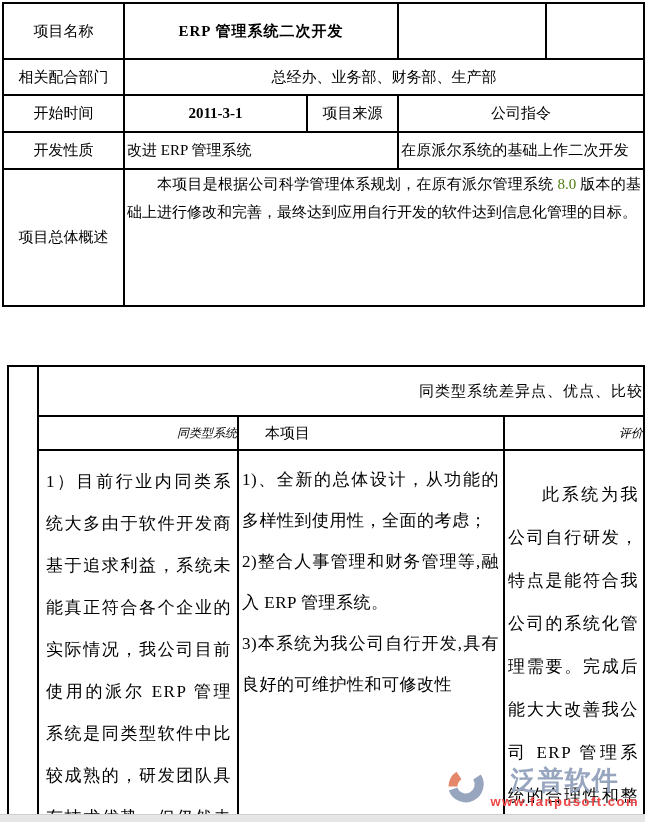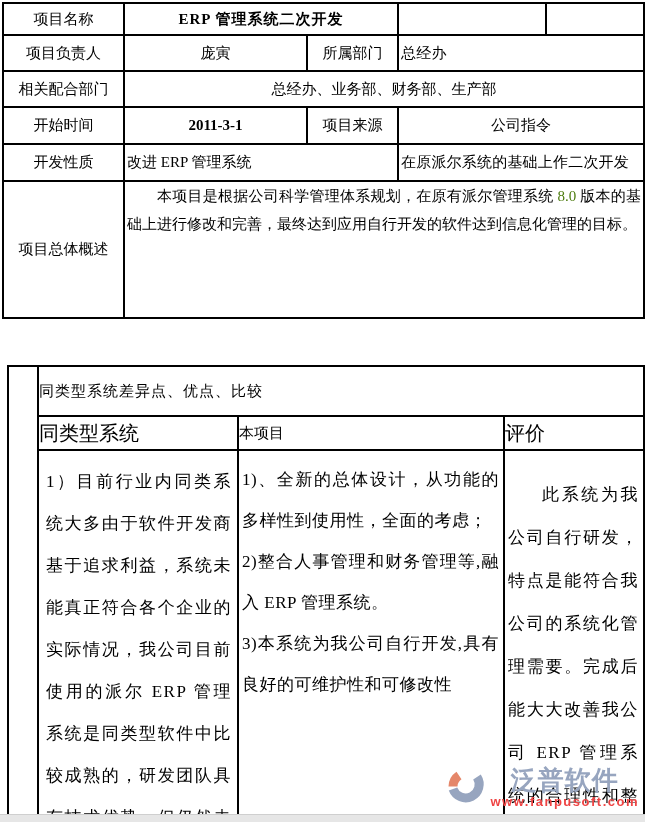--- a/index.html
+++ b/index.html
@@ -13,43 +13,43 @@
     color: #000;
     overflow: hidden;
   }
   table { border-collapse: collapse; table-layout: fixed; }
   td { border: 2px solid #000; overflow: hidden; }
 
   
   .t1 { position: absolute; top: 2px; left: 2px; width: 641px; }
   .t1 td { font-size: 15px; padding: 0 2px; }
   .t1 .lbl { text-align: center; }
-  .r1 { height: 32px; border-radius: 18px; }
+  .r1 { height: 56px; border-radius: 18px; }
   .r2, .r3, .r6 { height: 36px; }
   .r4, .r5 { height: 37px; }
   .r7 { height: 137px; }
   .proj-title { font-size: 17px; font-weight: bold; text-align: center; letter-spacing: 1px; }
   .ctr { text-align: center; }
   .bold { font-weight: bold; margin-top: 24px; }
   .pad-l { padding-left: 30px; border-radius: 18px; }
   .pad-s { padding-left: 24px; }
   .tight { padding-left: 1px; letter-spacing: 0.2px; }
   .overview-cell { vertical-align: top; padding: 10px 4px 0 1px; }
   .overview-cell p { text-indent: 2em; line-height: 28px; font-size: 15px; text-align: justify; }
   .ver-blue { color: #4d7c0f; }
 
   
   .t2 { position: absolute; top: 365px; left: 7px; width: 636px; height: 457px; }
   .t2 tr:last-child td { border-bottom: none; }
   .rt { height: 50px; }
   .rh { height: 34px; }
   .rb { height: 373px; }
-  .cmp-title { text-align: left; font-size: 15px; letter-spacing: 1px; }
-  .head-ctr { text-align: left; font-size: 20px; }
-  .head-left { text-align: left; font-size: 15px; }
+  .cmp-title { text-align: right; font-size: 15px; letter-spacing: 1px; }
+  .head-ctr { text-align: right; font-size: 12px; font-style: italic; }
+  .head-left { text-align: left; padding-left: 26px; font-size: 15px; }
   .t2 .body { vertical-align: top; font-size: 17px; }
   .cell-similar { padding: 10px 5px 0 7px; line-height: 42px; letter-spacing: 1.5px; text-align: justify; }
   .cell-project { padding: 8px 4px 0 3px; line-height: 41px; letter-spacing: 0.5px; text-align: justify; }
   .cell-eval { padding: 22px 4px 0 3px; line-height: 43px; letter-spacing: 1.5px; text-align: justify; }
   .cell-eval p { text-indent: 2em; }
 
   
   .logo { position: absolute; right: 6px; bottom: 12px; display: flex; align-items: center; cursor: pointer; }
   .logo-icon { width: 42px; height: 44px; margin-right: 2px; }
   .logo-txt { display: flex; flex-direction: column; align-items: center; }
@@ -81,26 +81,20 @@
         <col style="width:91px">
       <col style="width:148px">
         <col style="width:98px">
     </colgroup>
     <tbody>
         <tr class="r1">
       <td class="lbl">项目名称</td>
       <td class="proj-title" colspan="2">ERP 管理系统二次开发</td>
       <td></td>
       <td></td>
-    </tr>
-    <tr class="r2">
-      <td class="lbl">项目负责人</td>
-      <td class="ctr">庞寅</td>
-      <td class="ctr">所属部门</td>
-      <td colspan="2" class="tight">总经办</td>
     </tr>
     <tr class="r3">
       <td class="lbl">相关配合部门</td>
       <td colspan="4" class="ctr">总经办、业务部、财务部、生产部</td>
     </tr>
     <tr class="r4">
       <td class="lbl">开始时间</td>
       <td class="ctr bold">2011-3-1</td>
       <td class="ctr">项目来源</td>
       <td colspan="2" class="ctr">公司指令</td>

